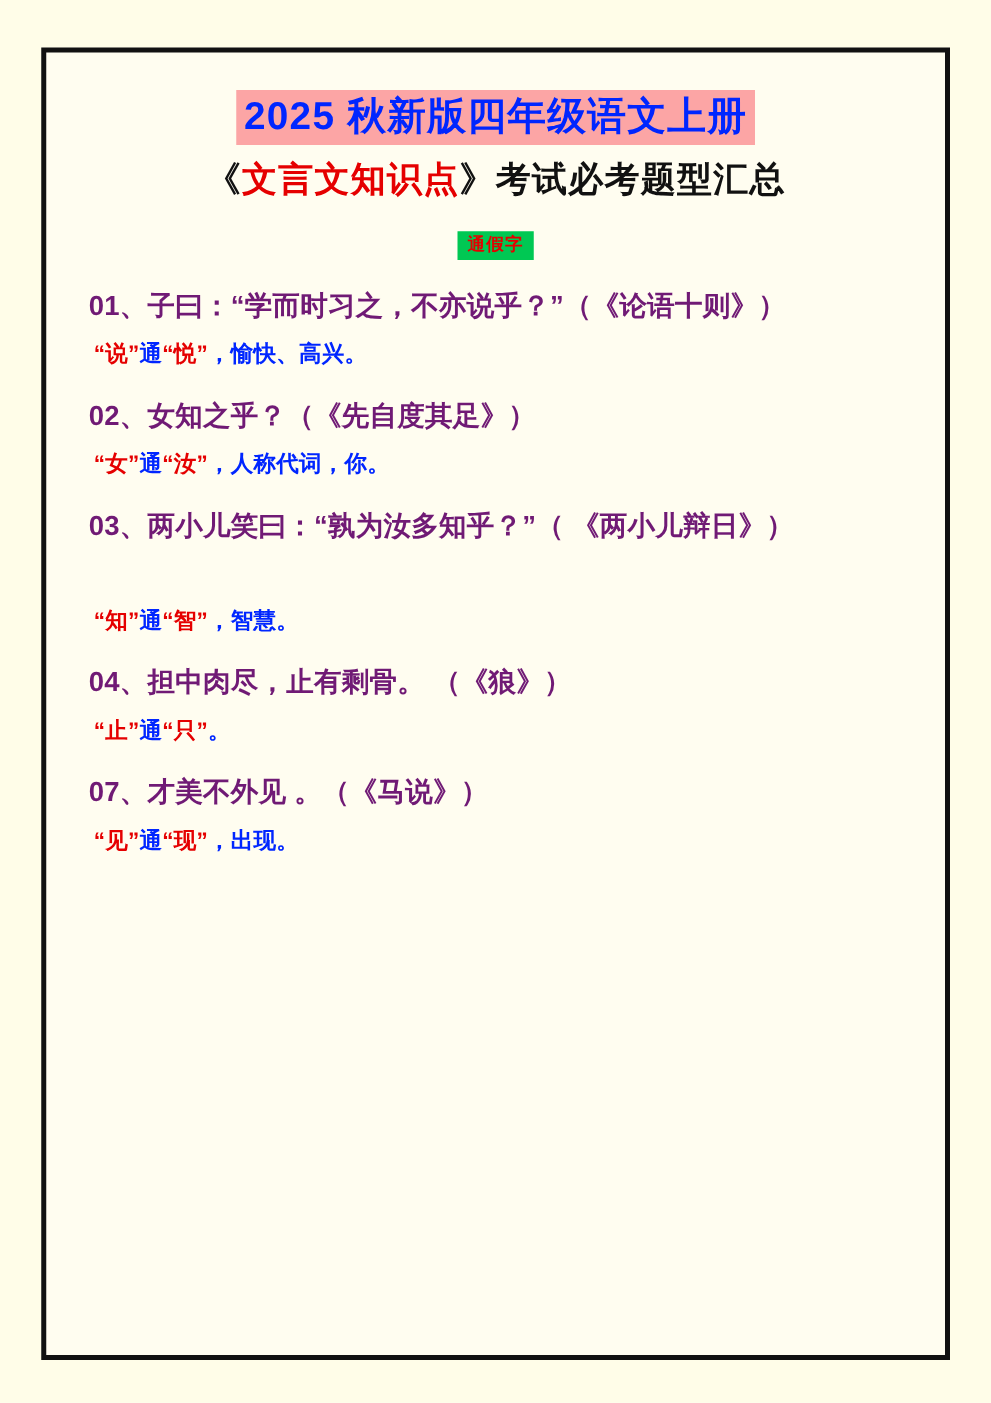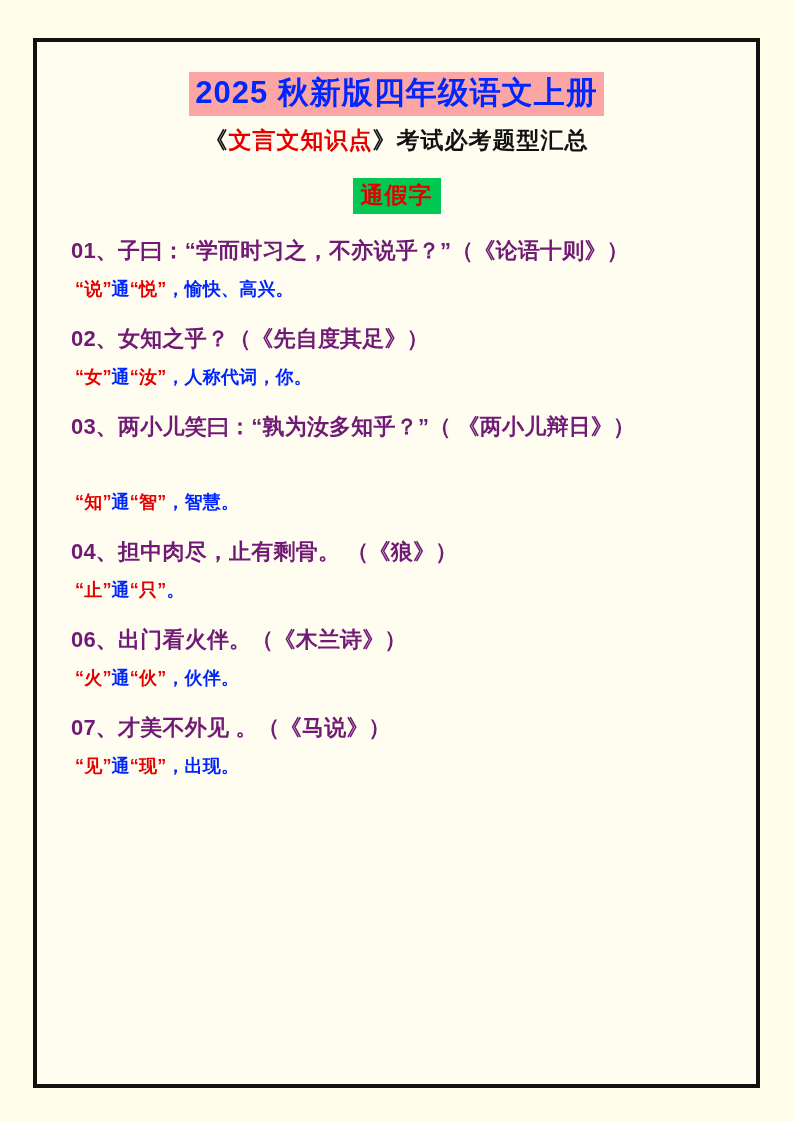--- a/index.html
+++ b/index.html
@@ -41,38 +41,38 @@
     color: #0026ff;
     font-size: 31px;
     font-weight: bold;
     line-height: 1.28;
     padding: 1px 6px 3px 6px;
     letter-spacing: 1px;
     white-space: nowrap;
   }
   .title-line2 {
     margin-top: 9px;
-    font-size: 23px;
+    font-size: 28px;
     font-weight: bold;
     color: #111111;
     letter-spacing: 1px;
     white-space: nowrap;
   }
   .title-line2 .red {
     color: #e50000;
   }
   .section-badge-wrap {
     text-align: center;
     margin-top: 22px;
   }
   .section-badge {
     display: inline-block;
     background: #00c853;
     color: #e50000;
-    font-size: 23px;
+    font-size: 14px;
     font-weight: bold;
     padding: 2px 8px 3px 8px;
     letter-spacing: 1px;
   }
 
   
   .items {
     margin-top: 20px;
     padding: 0 8px;
   }
@@ -151,28 +151,20 @@
       <div class="item">
         <div class="q-line">
           <span>04、</span><span>担中肉尽，止有剩骨。 （《狼》）</span>
         </div>
         <div class="a-line">
           <span class="red">“止”</span><span>通</span><span class="red">“只”</span><span>。</span>
         </div>
       </div>
 
 
-      <div class="item">
-        <div class="q-line">
-          <span>06、</span><span>出门看火伴。（《木兰诗》）</span>
-        </div>
-        <div class="a-line">
-          <span class="red">“火”</span><span>通</span><span class="red">“伙”</span><span>，伙伴。</span>
-        </div>
-      </div>
 
       <div class="item">
         <div class="q-line">
           <span>07、</span><span>才美不外见 。（《马说》）</span>
         </div>
         <div class="a-line">
           <span class="red">“见”</span><span>通</span><span class="red">“现”</span><span>，出现。</span>
         </div>
       </div>
 

